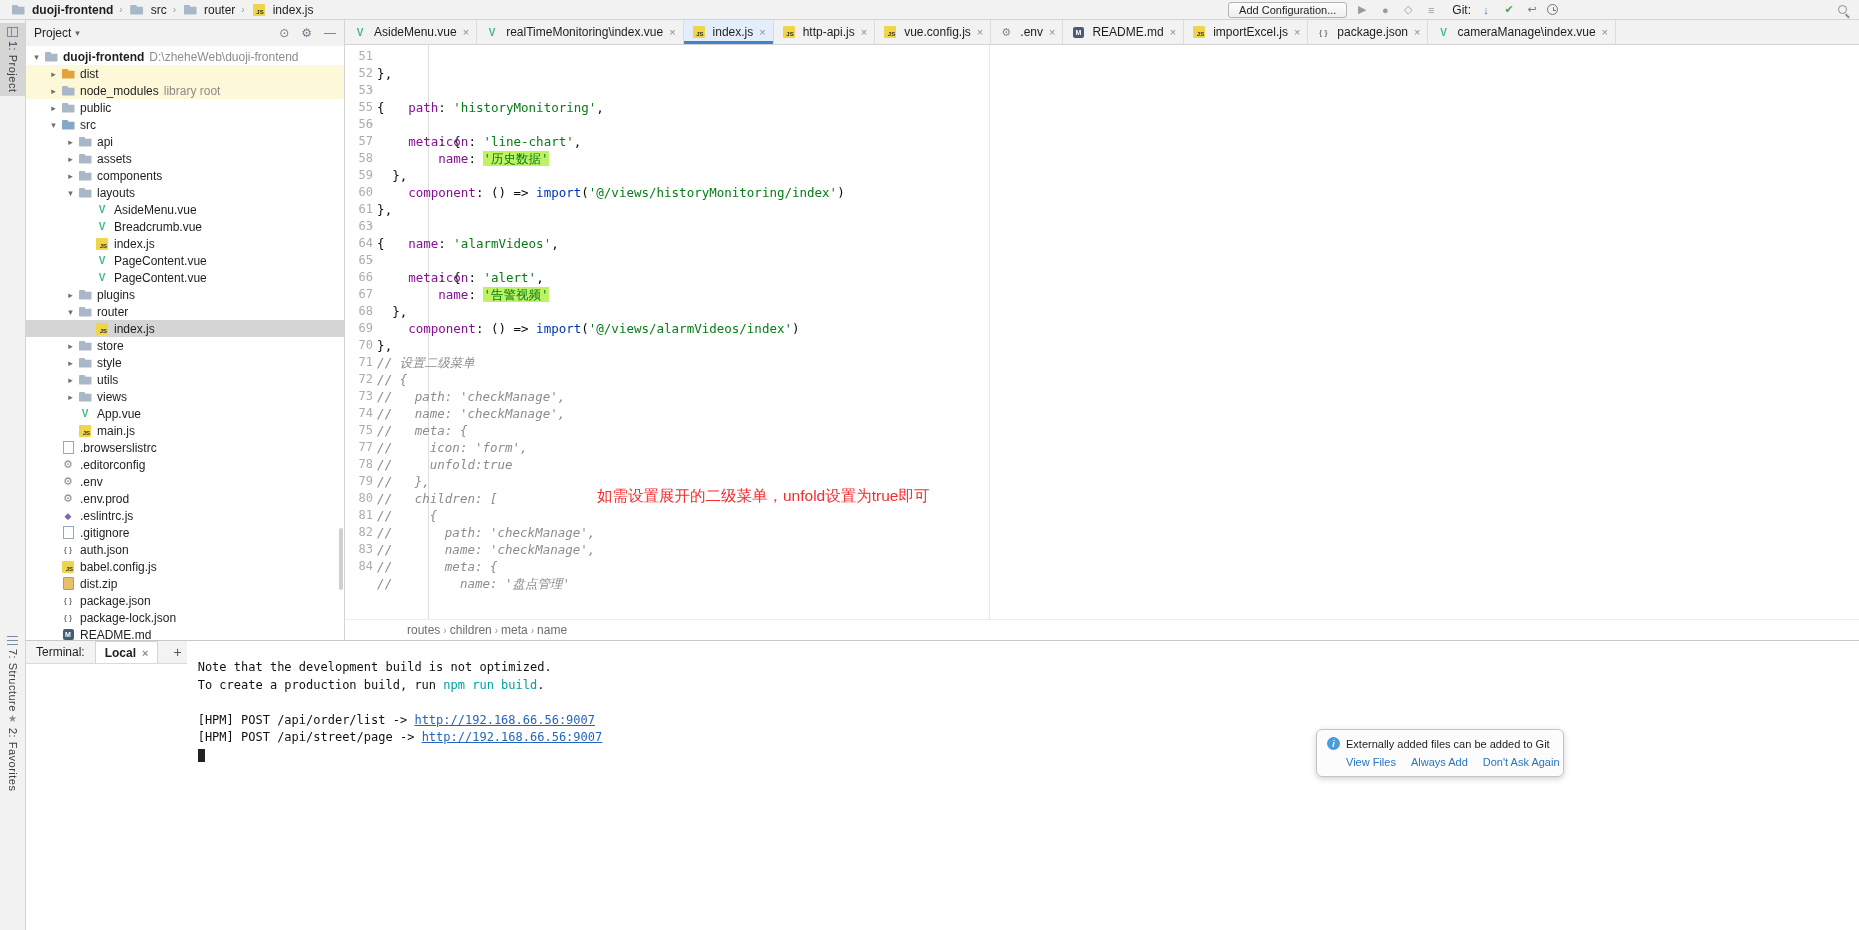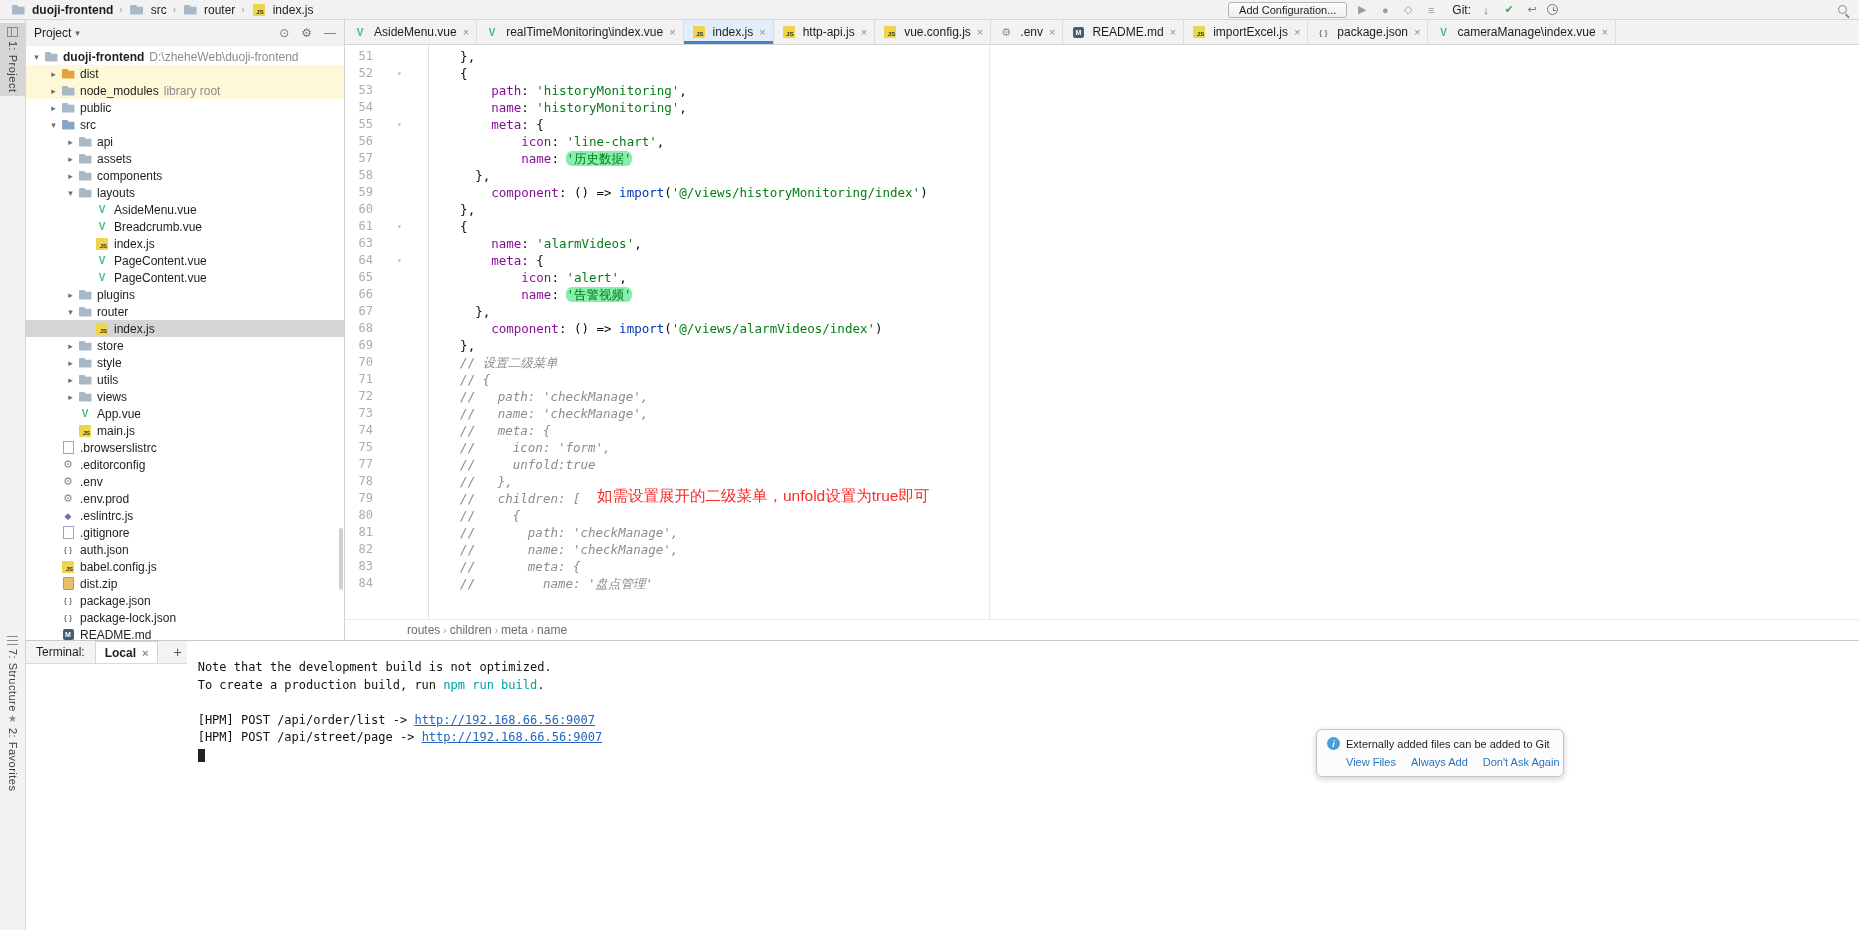--- a/index.html
+++ b/index.html
@@ -79,28 +79,28 @@
   
   .ecol { flex:1; display:flex; flex-direction:column; min-width:0; }
   .etabs { height:25px; flex:none; background:#f2f2f2; display:flex; align-items:stretch; border-bottom:1px solid #d4d4d4; overflow:hidden; }
   .etab { display:flex; align-items:center; gap:3px; padding:0 7px; border-right:1px solid #dcdcdc; font-size:12px; cursor:pointer; white-space:nowrap; }
   .etab.active { background:#e3eefa; box-shadow:inset 0 -3px 0 #4083c9; }
   .etab .x { color:#8c8c8c; font-size:11px; margin-left:3px; }
   .editor { flex:1; position:relative; overflow:hidden; background:#fff; font-family:"DejaVu Sans Mono","Liberation Mono",monospace; font-size:12.5px; }
   .gutterline { position:absolute; top:0; bottom:0; left:83px; width:1px; background:#dedede; }
   .guide { position:absolute; top:0; bottom:0; left:644px; width:1px; background:#e9e9e9; }
   .codewrap { position:relative; padding-top:3px; }
-  .row { height:17px; line-height:17px; display:flex; }
+  .row { height:17px; line-height:17px; display:flex;flex-direction:column; }
   .num { width:28px; flex:none; text-align:right; color:#acacac; font-size:12px; }
   .fold { width:55px; flex:none; padding-left:24px; color:#a9bccb; font-size:8px; line-height:17px; }
   .lc { white-space:pre; padding-left:2px; }
   .pl { color:#0a0a0a; }
   .key { color:#871094;margin-left:16px; }
   .str { color:#067d17; }
-  .sh { color:#067d17; background:#86efac;border-radius:6px; }
+  .sh { color:#067d17; background:#bef264; }
   .kw { color:#0033b3; }
   .cm { color:#8c8c8c; font-style:italic; }
   .annot { position:absolute; left:252px; top:441px; color:#fa2b2b; font-size:15.5px; font-weight:500; font-family:"Liberation Sans","DejaVu Sans",sans-serif; white-space:nowrap; }
   .ecrumb { height:21px; flex:none; display:flex; align-items:center; gap:3px; padding-left:62px; background:#fff; border-top:1px solid #ececec; color:#6e6e6e; }
   .ecrumb .sep { color:#9b9b9b; font-size:10px; }
   .ecrumb .bc { cursor:pointer; }
 
   
   .term { height:290px; flex:none; border-top:1px solid #c9c9c9; display:flex; flex-direction:row; position:relative; background:#fff; }
   .thead { height:23px; flex:none; display:flex; align-items:center; background:#f3f3f3; border-bottom:1px solid #dadada; padding-left:10px; gap:10px; }
@@ -443,25 +443,20 @@
                   <span class="num">52</span>
                   <span class="fold">▾</span>
                   <span class="lc"><span class="pl">    {</span></span>
                 </div>
                 <div class="row">
                   <span class="num">53</span>
                   <span class="fold"></span>
                   <span class="lc"><span class="pl">      </span><span class="key">path</span><span class="pl">: </span><span class="str">'historyMonitoring'</span><span class="pl">,</span></span>
                 </div>
                 <div class="row">
-                  <span class="num">54</span>
-                  <span class="fold"></span>
-                  <span class="lc"><span class="pl">      </span><span class="key">name</span><span class="pl">: </span><span class="str">'historyMonitoring'</span><span class="pl">,</span></span>
-                </div>
-                <div class="row">
                   <span class="num">55</span>
                   <span class="fold">▾</span>
                   <span class="lc"><span class="pl">      </span><span class="key">meta</span><span class="pl">: {</span></span>
                 </div>
                 <div class="row">
                   <span class="num">56</span>
                   <span class="fold"></span>
                   <span class="lc"><span class="pl">          </span><span class="key">icon</span><span class="pl">: </span><span class="str">'line-chart'</span><span class="pl">,</span></span>
                 </div>
                 <div class="row">

